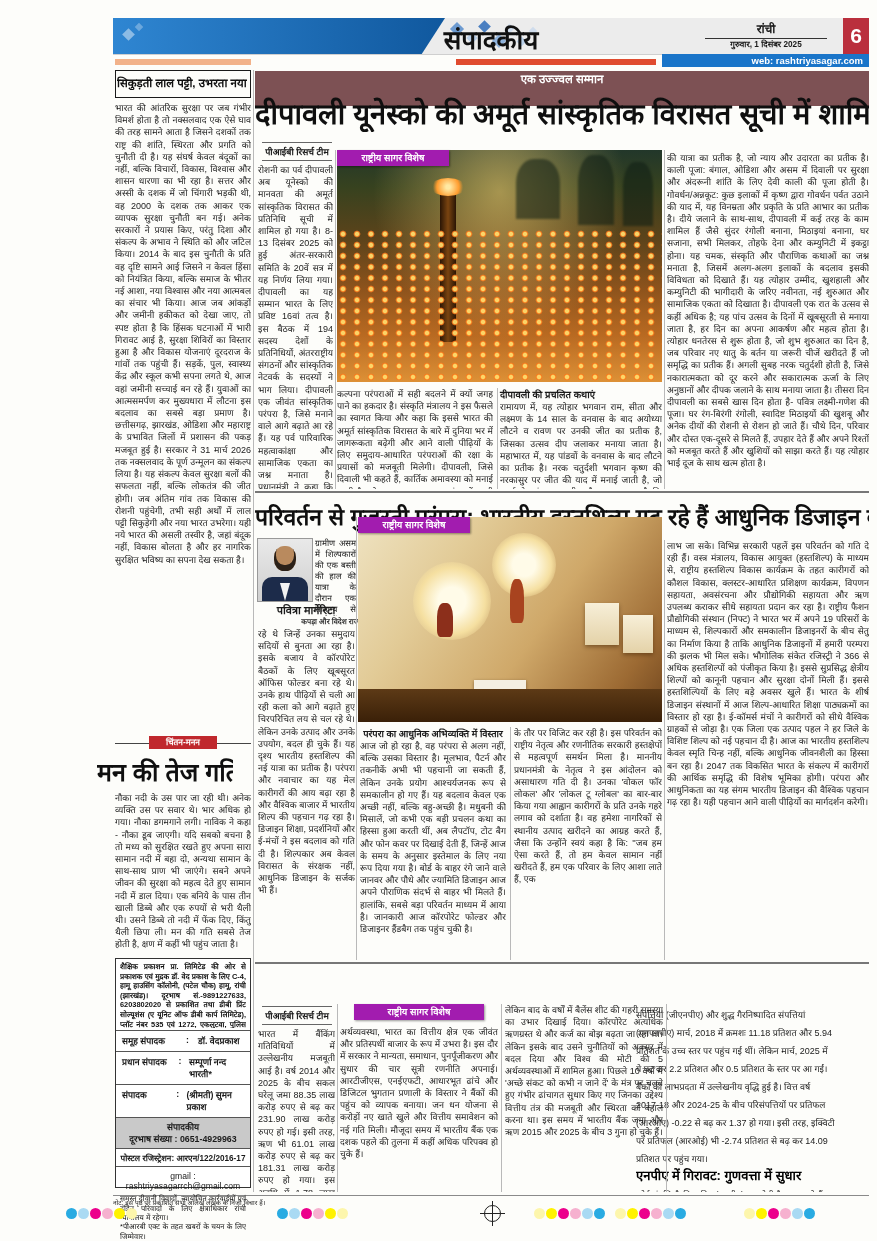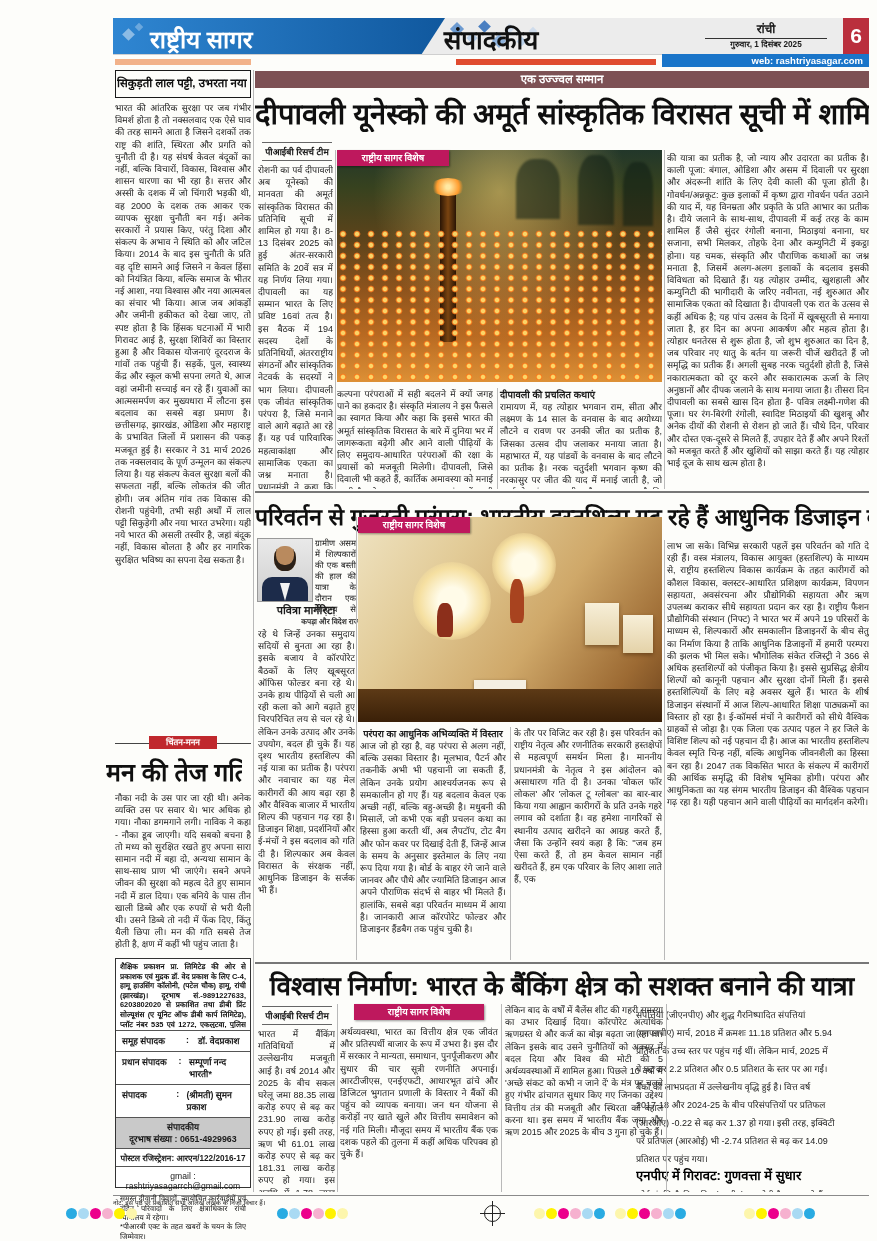--- a/index.html
+++ b/index.html
@@ -4,22 +4,22 @@
 <style>
   html,body{margin:0;padding:0;background:#fff;}
   .page{position:relative;width:877px;height:1241px;background:#fdfdfa;overflow:hidden;
         font-family:"Liberation Sans","DejaVu Sans",sans-serif;color:#1a1a1a;}
   .abs{position:absolute;}
   .bodytxt{font-size:9px;line-height:12.2px;text-align:justify;overflow:hidden;color:#222;}
   .smalltxt{font-size:7.4px;line-height:9.6px;text-align:justify;overflow:hidden;color:#111;}
   .vrule{position:absolute;width:1px;background:#b9b9b9;}
   .hrule{position:absolute;height:1px;background:#8a8a8a;}
   .diamond{position:absolute;transform:rotate(45deg);}
-  .badge{background:#be185d;color:#fff;font-weight:bold;font-size:9.5px;text-align:center;
-         line-height:16px;box-shadow:1px 1px 2px rgba(0,0,0,.4);font-family:Liberation Serif, serif;}
+  .badge{background:#a21caf;color:#fff;font-weight:bold;font-size:9.5px;text-align:center;
+         line-height:16px;box-shadow:1px 1px 2px rgba(0,0,0,.4);}
   .headline{font-weight:bold;color:#0f0f0f;text-align:center;white-space:nowrap;overflow:hidden;}
   .byline{font-weight:bold;font-size:9px;text-align:center;border-top:1px solid #666;border-bottom:1px solid #666;padding:2px 0;}
   .subhead{font-weight:bold;font-size:9.6px;color:#000;}
   
   .photo-a{background:
       radial-gradient(ellipse at 50% 18%, rgba(255,216,120,.55), rgba(0,0,0,0) 55%),
       linear-gradient(180deg,#22372a 0%,#37421f 16%,#5c431a 38%,#8d531c 60%,#b96a21 80%,#dd9136 100%);
       overflow:hidden;}
   .photo-a::after{content:"";position:absolute;left:0;right:0;top:34%;bottom:0;
       background-image:radial-gradient(circle at 6px 5px,#ffd96a 1.7px,rgba(255,120,25,.9) 2.8px,rgba(120,40,5,0) 3.8px);
@@ -55,21 +55,20 @@
 </style>
 </head>
 <body>
 
 <div class="page">
 
   <div class="abs" style="left:113px;top:18px;width:756px;height:36px;background:#ececec;border-bottom:1px solid #cfcfcf;"></div>
   <div class="abs" style="left:113px;top:18px;width:332px;height:36px;background:linear-gradient(90deg,#2f86d2,#10589e);clip-path:polygon(0 0,100% 0,93% 100%,0 100%);"></div>
   <div class="diamond" style="left:124px;top:30px;width:9px;height:9px;background:rgba(255,255,255,.45);"></div>
   <div class="diamond" style="left:136px;top:24px;width:6px;height:6px;background:rgba(255,255,255,.3);"></div>
-  <div class="abs" style="left:150px;top:22px;width:270px;font-size:24px;font-weight:bold;color:#fff;">राष्ट्रीय सागर</div>
 
   <div class="diamond" style="left:452px;top:24px;width:10px;height:10px;background:#6d9bd1;"></div>
   <div class="diamond" style="left:468px;top:34px;width:8px;height:8px;background:#b9cfe8;"></div>
   <div class="diamond" style="left:480px;top:22px;width:9px;height:9px;background:#4a7fc1;"></div>
   <div class="diamond" style="left:494px;top:36px;width:10px;height:10px;background:#8fb3dd;"></div>
   <div class="diamond" style="left:506px;top:25px;width:7px;height:7px;background:#d3dfee;"></div>
   <div class="diamond" style="left:518px;top:38px;width:7px;height:7px;background:#b9cfe8;"></div>
   <div class="diamond" style="left:530px;top:28px;width:6px;height:6px;background:#cfdcec;"></div>
   <div class="abs" style="left:391px;top:21px;width:200px;text-align:center;font-size:26px;font-weight:bold;color:#101010;">संपादकीय</div>
   <div class="abs" style="left:705px;top:20px;width:122px;text-align:center;font-size:12px;font-weight:bold;border-bottom:1px solid #333;padding-bottom:1px;">रांची</div>
@@ -85,21 +84,21 @@
   <div class="hrule" style="left:255px;top:491px;width:614px;height:2px;background:#777;"></div>
   <div class="hrule" style="left:255px;top:962px;width:614px;height:2px;background:#777;"></div>
   <div class="hrule" style="left:113px;top:1195px;width:756px;"></div>
 
   <div class="abs" style="left:115px;top:70px;width:134px;height:26px;border:1.5px solid #1a1a1a;"></div>
   <div class="abs headline" style="left:117px;top:75px;width:130px;font-size:11.5px;">सिकुड़ती लाल पट्टी, उभरता नया भारत</div>
   <div class="abs bodytxt" style="left:115px;top:102px;width:136px;height:632px;">भारत की आंतरिक सुरक्षा पर जब गंभीर विमर्श होता है तो नक्सलवाद एक ऐसे घाव की तरह सामने आता है जिसने दशकों तक राष्ट्र की शांति, स्थिरता और प्रगति को चुनौती दी है। यह संघर्ष केवल बंदूकों का नहीं, बल्कि विचारों, विकास, विश्वास और शासन धारणा का भी रहा है। सत्तर और अस्सी के दशक में जो चिंगारी भड़की थी, वह 2000 के दशक तक आकर एक व्यापक सुरक्षा चुनौती बन गई। अनेक सरकारों ने प्रयास किए, परंतु दिशा और संकल्प के अभाव ने स्थिति को और जटिल किया। 2014 के बाद इस चुनौती के प्रति वह दृष्टि सामने आई जिसने न केवल हिंसा को नियंत्रित किया, बल्कि समाज के भीतर नई आशा, नया विश्वास और नया आत्मबल का संचार भी किया। आज जब आंकड़ों और जमीनी हकीकत को देखा जाए, तो स्पष्ट होता है कि हिंसक घटनाओं में भारी गिरावट आई है, सुरक्षा शिविरों का विस्तार हुआ है और विकास योजनाएं दूरदराज के गांवों तक पहुंची हैं। सड़कें, पुल, स्वास्थ्य केंद्र और स्कूल कभी सपना लगते थे, आज वहां जमीनी सच्चाई बन रहे हैं। युवाओं का आत्मसमर्पण कर मुख्यधारा में लौटना इस बदलाव का सबसे बड़ा प्रमाण है। छत्तीसगढ़, झारखंड, ओडिशा और महाराष्ट्र के प्रभावित जिलों में प्रशासन की पकड़ मजबूत हुई है। सरकार ने 31 मार्च 2026 तक नक्सलवाद के पूर्ण उन्मूलन का संकल्प लिया है। यह संकल्प केवल सुरक्षा बलों की सफलता नहीं, बल्कि लोकतंत्र की जीत होगी। जब अंतिम गांव तक विकास की रोशनी पहुंचेगी, तभी सही अर्थों में लाल पट्टी सिकुड़ेगी और नया भारत उभरेगा। यही नये भारत की असली तस्वीर है, जहां बंदूक नहीं, विकास बोलता है और हर नागरिक सुरक्षित भविष्य का सपना देख सकता है।</div>
 
   <div class="hrule" style="left:115px;top:743px;width:136px;background:#444;"></div>
   <div class="abs" style="left:149px;top:736px;width:68px;height:13px;background:#c0282d;color:#fff;font-size:8.4px;font-weight:bold;text-align:center;line-height:13px;">चिंतन-मनन</div>
-  <div class="abs headline" style="left:106px;top:754px;width:136px;font-size:25px;">मन की तेज गति</div>
+  <div class="abs headline" style="left:97px;top:754px;width:136px;font-size:25px;">मन की तेज गति</div>
   <div class="abs bodytxt" style="left:115px;top:792px;width:136px;height:162px;">नौका नदी के उस पार जा रही थी। अनेक व्यक्ति उस पर सवार थे। भार अधिक हो गया। नौका डगमगाने लगी। नाविक ने कहा - नौका डूब जाएगी। यदि सबको बचना है तो मध्य को सुरक्षित रखते हुए अपना सारा सामान नदी में बहा दो, अन्यथा सामान के साथ-साथ प्राण भी जाएंगे। सबने अपने जीवन की सुरक्षा को महत्व देते हुए सामान नदी में डाल दिया। एक बनिये के पास तीन खाली डिब्बे और एक रुपयों से भरी थैली थी। उसने डिब्बे तो नदी में फेंक दिए, किंतु थैली छिपा ली। मन की गति सबसे तेज होती है, क्षण में कहीं भी पहुंच जाता है।</div>
 
   <div class="abs" style="left:115px;top:958px;width:134px;height:228px;border:1.2px solid #333;background:#fff;">
     <div class="smalltxt" style="margin:3px 4px 2px 4px;height:66px;font-weight:bold;">शैक्षिक प्रकाशन प्रा. लिमिटेड की ओर से प्रकाशक एवं मुद्रक डॉ. वेद प्रकाश के लिए C-4, हामू हाउसिंग कॉलोनी, (पटेल चौक) हामू, रांची (झारखंड)। दूरभाष सं.-9891227633, 6203802020 से प्रकाशित तथा डीबी प्रिंट सोल्यूशंस (ए यूनिट ऑफ डीबी कार्प लिमिटेड), प्लॉट नंबर 535 एवं 1272, एकलुटवा, पुलिस स्टेशन, रातू, रांची से मुद्रित। दिल्ली कार्यालय : सहज सदन, बी-3426, गली नं. -90, सन्त नगर (बुराड़ी), दिल्ली-110084, फोन : 011-27619001</div>
     <div class="imprint-row">
       <span class="lbl">समूह संपादक</span>
         <span class="sep">:</span>
       <span>डॉ. वेदप्रकाश</span>
     </div>
     <div class="imprint-row">
@@ -115,21 +114,21 @@
     <div style="border-top:1px solid #555;background:#c9c9c9;text-align:center;padding:3px 0;">
       <div style="font-size:8.8px;font-weight:bold;">संपादकीय</div>
       <div style="font-size:8.8px;font-weight:bold;">दूरभाष संख्या : 0651-4929963</div>
     </div>
     <div style="border-top:1px solid #555;border-bottom:1px solid #555;text-align:center;font-size:8.2px;font-weight:bold;padding:3px 0;">पोस्टल रजिस्ट्रेशन: आरएन/122/2016-17</div>
     <div style="text-align:center;font-size:8.6px;padding:4px 0 2px 0;">gmail : rashtriyasagarrch@gmail.com</div>
     <div class="smalltxt" style="margin:1px 4px 0 4px;height:28px;">समस्त दीवानी विवादों, न्यायोचित कार्रवाईयों एवं दंडित परिवादों के लिए क्षेत्राधिकार रांची न्यायालय में रहेगा।</div>
     <div class="smalltxt" style="margin:0 4px;height:18px;">*पीआरबी एक्ट के तहत खबरों के चयन के लिए जिम्मेवार।</div>
   </div>
 
-  <div class="abs" style="left:255px;top:71px;width:614px;height:17px;background:#7d5154;color:#fff;font-size:11.5px;font-weight:bold;text-align:center;line-height:17px;">एक उज्ज्वल सम्मान</div>
+  <div class="abs" style="left:255px;top:71px;width:614px;height:35px;background:#7d5154;color:#fff;font-size:11.5px;font-weight:bold;text-align:center;line-height:17px;">एक उज्ज्वल सम्मान</div>
   <div class="abs headline" style="left:255px;top:93px;width:614px;font-size:29px;">दीपावली यूनेस्को की अमूर्त सांस्कृतिक विरासत सूची में शामिल</div>
   <div class="abs byline" style="left:262px;top:142px;width:70px;">पीआईबी रिसर्च टीम</div>
   <div class="abs bodytxt" style="left:258px;top:164px;width:75px;height:325px;">रोशनी का पर्व दीपावली अब यूनेस्को की मानवता की अमूर्त सांस्कृतिक विरासत की प्रतिनिधि सूची में शामिल हो गया है। 8-13 दिसंबर 2025 को हुई अंतर-सरकारी समिति के 20वें सत्र में यह निर्णय लिया गया। दीपावली का यह सम्मान भारत के लिए प्रविष्ट 16वां तत्व है। इस बैठक में 194 सदस्य देशों के प्रतिनिधियों, अंतरराष्ट्रीय संगठनों और सांस्कृतिक नेटवर्क के सदस्यों ने भाग लिया। दीपावली एक जीवंत सांस्कृतिक परंपरा है, जिसे मनाने वाले आगे बढ़ाते आ रहे हैं। यह पर्व पारिवारिक महत्वाकांक्षा और सामाजिक एकता का जश्न मनाता है। प्रधानमंत्री ने कहा कि यह वैश्विक मान्यता का पर्व भारत की संस्कृति, परंपरा और जीवन मूल्यों से जुड़ा हुआ है। इस सूची में किसी भी तत्व को शामिल करने से पहले देशों को मूल्यांकन के लिए दस्तावेज प्रस्तुत करने होते हैं और 2024-25 चक्र के लिए दीपावली को नामांकित किया गया था।</div>
 
   <div class="abs photo-a" style="left:337px;top:150px;width:325px;height:232px;">
     <div class="sil" style="left:55%;top:4%;width:44px;height:60px;"></div>
     <div class="sil" style="left:74%;top:2%;width:36px;height:70px;"></div>
     <div class="sil" style="left:88%;top:5%;width:30px;height:64px;"></div>
     <div class="pillar"></div>
   </div>
@@ -167,21 +166,20 @@
   <div class="abs badge" style="left:358px;top:517px;width:112px;height:16px;">राष्ट्रीय सागर विशेष</div>
 
   <div class="abs" style="left:360px;top:727px;width:146px;text-align:center;font-size:9.4px;font-weight:bold;">परंपरा का आधुनिक अभिव्यक्ति में विस्तार</div>
   <div class="abs bodytxt" style="left:360px;top:740px;width:146px;height:220px;">आज जो हो रहा है, वह परंपरा से अलग नहीं, बल्कि उसका विस्तार है। मूलभाव, पैटर्न और तकनीकें अभी भी पहचानी जा सकती हैं, लेकिन उनके प्रयोग आश्चर्यजनक रूप से समकालीन हो गए हैं। यह बदलाव केवल एक अच्छी नहीं, बल्कि बहु-अच्छी है। मधुबनी की मिसालें, जो कभी एक बड़ी प्रचलन कथा का हिस्सा हुआ करती थीं, अब लैपटॉप, टोट बैग और फोन कवर पर दिखाई देती हैं, जिन्हें आज के समय के अनुसार इस्तेमाल के लिए नया रूप दिया गया है। बोर्ड के बाहर रंगे जाने वाले जानवर और पौधे और ज्यामिति डिजाइन आज अपने पौराणिक संदर्भ से बाहर भी मिलते हैं। हालांकि, सबसे बड़ा परिवर्तन माध्यम में आया है। जानकारी आज कॉरपोरेट फोल्डर और डिजाइनर हैंडबैग तक पहुंच चुकी है।</div>
   <div class="abs bodytxt" style="left:514px;top:727px;width:148px;height:233px;">के तौर पर विजिट कर रही है। इस परिवर्तन को राष्ट्रीय नेतृत्व और रणनीतिक सरकारी हस्तक्षेपों से महत्वपूर्ण समर्थन मिला है। माननीय प्रधानमंत्री के नेतृत्व ने इस आंदोलन को असाधारण गति दी है। उनका 'वोकल फॉर लोकल' और 'लोकल टू ग्लोबल' का बार-बार किया गया आह्वान कारीगरों के प्रति उनके गहरे लगाव को दर्शाता है। वह हमेशा नागरिकों से स्थानीय उत्पाद खरीदने का आग्रह करते हैं, जैसा कि उन्होंने स्वयं कहा है कि: ''जब हम ऐसा करते हैं, तो हम केवल सामान नहीं खरीदते हैं, हम एक परिवार के लिए आशा लाते हैं, एक</div>
   <div class="abs bodytxt" style="left:667px;top:540px;width:202px;height:420px;">लाभ जा सके। विभिन्न सरकारी पहलें इस परिवर्तन को गति दे रही हैं। वस्त्र मंत्रालय, विकास आयुक्त (हस्तशिल्प) के माध्यम से, राष्ट्रीय हस्तशिल्प विकास कार्यक्रम के तहत कारीगरों को कौशल विकास, क्लस्टर-आधारित प्रशिक्षण कार्यक्रम, विपणन सहायता, अवसंरचना और प्रौद्योगिकी सहायता और ऋण उपलब्ध कराकर सीधे सहायता प्रदान कर रहा है। राष्ट्रीय फैशन प्रौद्योगिकी संस्थान (निफ्ट) ने भारत भर में अपने 19 परिसरों के माध्यम से, शिल्पकारों और समकालीन डिजाइनरों के बीच सेतु का निर्माण किया है ताकि आधुनिक डिजाइनों में हमारी परम्परा की झलक भी मिल सके। भौगोलिक संकेत रजिस्ट्री ने 366 से अधिक हस्तशिल्पों को पंजीकृत किया है। इससे सुप्रसिद्ध क्षेत्रीय शिल्पों को कानूनी पहचान और सुरक्षा दोनों मिली हैं। इससे हस्तशिल्पियों के लिए बड़े अवसर खुले हैं। भारत के शीर्ष डिजाइन संस्थानों में आज शिल्प-आधारित शिक्षा पाठ्यक्रमों का विस्तार हो रहा है। ई-कॉमर्स मंचों ने कारीगरों को सीधे वैश्विक ग्राहकों से जोड़ा है। एक जिला एक उत्पाद पहल ने हर जिले के विशिष्ट शिल्प को नई पहचान दी है। आज का भारतीय हस्तशिल्प केवल स्मृति चिन्ह नहीं, बल्कि आधुनिक जीवनशैली का हिस्सा बन रहा है। 2047 तक विकसित भारत के संकल्प में कारीगरों की आर्थिक समृद्धि की विशेष भूमिका होगी। परंपरा और आधुनिकता का यह संगम भारतीय डिजाइन की वैश्विक पहचान गढ़ रहा है। यही पहचान आने वाली पीढ़ियों का मार्गदर्शन करेगी।</div>
   <div class="vrule" style="left:356px;top:517px;height:443px;"></div>
   <div class="vrule" style="left:510px;top:727px;height:233px;"></div>
   <div class="vrule" style="left:664px;top:540px;height:420px;"></div>
 
-  <div class="abs headline" style="left:255px;top:967px;width:614px;font-size:26px;">विश्वास निर्माण: भारत के बैंकिंग क्षेत्र को सशक्त बनाने की यात्रा</div>
   <div class="abs byline" style="left:262px;top:1006px;width:70px;">पीआईबी रिसर्च टीम</div>
   <div class="abs bodytxt" style="left:258px;top:1028px;width:77px;height:164px;">भारत में बैंकिंग गतिविधियों में उल्लेखनीय मजबूती आई है। वर्ष 2014 और 2025 के बीच सकल घरेलू जमा 88.35 लाख करोड़ रुपए से बढ़ कर 231.90 लाख करोड़ रुपए हो गई। इसी तरह, ऋण भी 61.01 लाख करोड़ रुपए से बढ़ कर 181.31 लाख करोड़ रुपए हो गया। इस अवधि में 1.78 लाख करोड़ रुपए का शुद्ध लाभ दर्ज हुआ।</div>
   <div class="abs badge" style="left:354px;top:1004px;width:130px;height:16px;">राष्ट्रीय सागर विशेष</div>
   <div class="abs bodytxt" style="left:340px;top:1026px;width:158px;height:166px;">अर्थव्यवस्था, भारत का वित्तीय क्षेत्र एक जीवंत और प्रतिस्पर्धी बाजार के रूप में उभरा है। इस दौर में सरकार ने मान्यता, समाधान, पुनर्पूंजीकरण और सुधार की चार सूत्री रणनीति अपनाई। आरटीजीएस, एनईएफटी, आधारभूत ढांचे और डिजिटल भुगतान प्रणाली के विस्तार ने बैंकों की पहुंच को व्यापक बनाया। जन धन योजना से करोड़ों नए खाते खुले और वित्तीय समावेशन को नई गति मिली। मौजूदा समय में भारतीय बैंक एक दशक पहले की तुलना में कहीं अधिक परिपक्व हो चुके हैं।</div>
   <div class="abs bodytxt" style="left:505px;top:1004px;width:158px;height:188px;">लेकिन बाद के वर्षों में बैलेंस शीट की गहरी समस्या का उभार दिखाई दिया। कॉरपोरेट अत्यधिक ऋणग्रस्त थे और कर्ज का बोझ बढ़ता जा रहा था। लेकिन इसके बाद उसने चुनौतियों को अवसर में बदल दिया और विश्व की मोटी की 5 अर्थव्यवस्थाओं में शामिल हुआ। पिछले 10 वर्षों में 'अच्छे संकट को कभी न जाने दें' के मंत्र पर चलते हुए गंभीर ढांचागत सुधार किए गए जिनका उद्देश्य वित्तीय तंत्र की मजबूती और स्थिरता को बहाल करना था। इस समय में भारतीय बैंक जमा और ऋण 2015 और 2025 के बीच 3 गुना हो चुके हैं।</div>
   <div class="abs" style="left:636px;top:1004px;width:199px;height:188px;overflow:hidden;">
     <span class="bodytxt" style="display:inline;">संपत्तियां (जीएनपीए) और शुद्ध गैरनिष्पादित संपत्तियां (एनएनपीए) मार्च, 2018 में क्रमशः 11.18 प्रतिशत और 5.94 प्रतिशत के उच्च स्तर पर पहुंच गई थीं। लेकिन मार्च, 2025 में ये घट कर 2.2 प्रतिशत और 0.5 प्रतिशत के स्तर पर आ गईं। बैंकों की लाभप्रदता में उल्लेखनीय वृद्धि हुई है। वित्त वर्ष 2017-18 और 2024-25 के बीच परिसंपत्तियों पर प्रतिफल (आरओए) -0.22 से बढ़ कर 1.37 हो गया। इसी तरह, इक्विटी पर प्रतिफल (आरओई) भी -2.74 प्रतिशत से बढ़ कर 14.09 प्रतिशत पर पहुंच गया।</span>
     <div class="subhead" style="font-size:13px;">एनपीए में गिरावट: गुणवत्ता में सुधार</div>
     <span class="bodytxt" style="display:inline;">कोई संपत्ति गैरनिष्पादित (एनपीए) तब होती है जब उससे बैंक को आय होना बंद हो जाए। एनपीए से लाभप्रदता में कमी आती है। बैंकों को डूबे हुए कर्ज की भरपाई के लिए ज्यादा पूंजी अलग रखनी पड़ती है। मार्च, 2014 में 4.1 प्रतिशत रहा सकल एनपीए मार्च, 2018 में 11.18 प्रतिशत हो गया था।</span>
     

